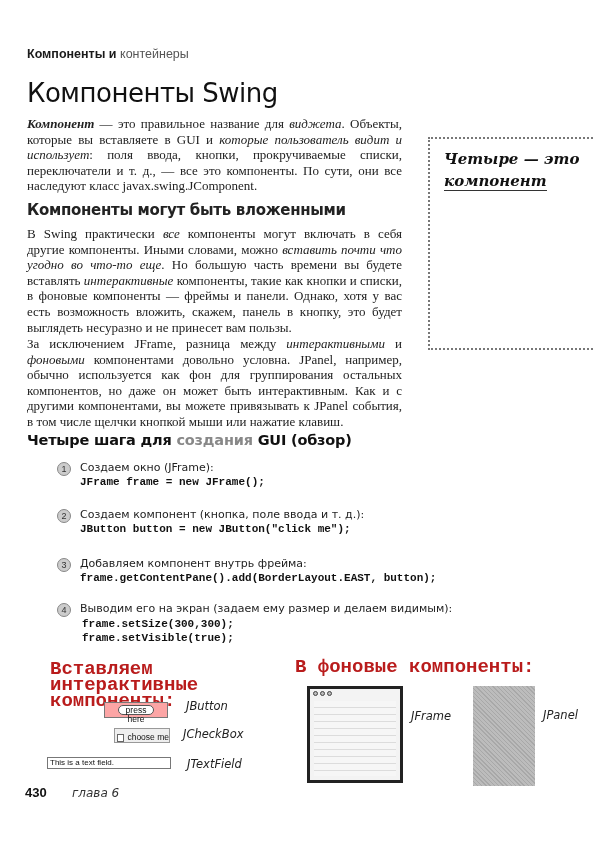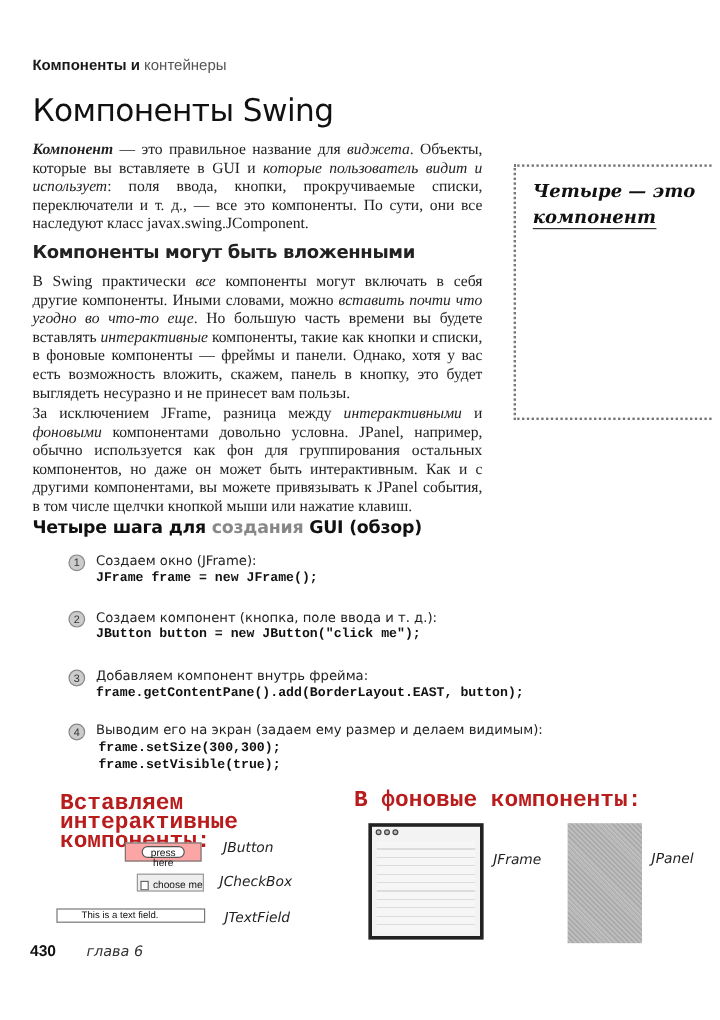--- a/index.html
+++ b/index.html
@@ -35,21 +35,21 @@
 
   .hand-label { position: absolute; font-family: "DejaVu Sans", sans-serif; font-size: 11.5px; color: #222; font-style: italic; }
 
   .mock-btn { position: absolute; left: 104px; top: 702px; width: 64px; height: 16px; background: #fca5a5; border: 1px solid #777; padding: 2px 13px; }
   .mock-btn span { display: block; height: 100%; background: #fff; border: 1px solid #555; border-radius: 8px; font-family: "Liberation Sans", sans-serif; font-size: 8.5px; line-height: 9px; text-align: center; color: #111; }
 
   .mock-check { position: absolute; left: 114px; top: 728px; width: 56px; height: 15px; border: 1px solid #999; background: #eee; display: flex; align-items: flex-end; padding-left: 2px; gap: 3px; }
   .mock-check .box { width: 8px; height: 8px; border: 1px solid #666; background: #fff; }
   .mock-check .lbl { font-family: "Liberation Sans", sans-serif; font-size: 8.5px; color: #111; white-space: nowrap; }
 
-  .mock-text { position: absolute; left: 47px; top: 757px; width: 124px; height: 12px; border: 1px solid #777; background: #fff; font-family: "Liberation Sans", sans-serif; font-size: 8px; line-height: 10px; padding-left: 20px; color: #111; }
+  .mock-text { position: absolute; left: 47px; top: 757px; width: 124px; height: 12px; border: 1px solid #777; background: #fff; font-family: "Liberation Sans", sans-serif; font-size: 8px; line-height: 10px; padding-left: 2px; color: #111; }
 
   .mock-frame { position: absolute; left: 307px; top: 686px; width: 96px; height: 97px; border: 3px solid #222; background: #f3f3f3; }
   .mock-frame .dots { position: absolute; left: 3px; top: 2px; display: flex; gap: 2px; }
   .mock-frame .dots i { width: 5px; height: 5px; border-radius: 50%; border: 1px solid #444; background: #bbb; display: block; }
   .mock-frame .lines { position: absolute; left: 4px; right: 4px; top: 12px; bottom: 4px; background: repeating-linear-gradient(to bottom, #f6f6f6 0px, #f6f6f6 6px, #dcdcdc 6px, #dcdcdc 7px); }
 
   .mock-panel { position: absolute; left: 473px; top: 686px; width: 62px; height: 100px; background: repeating-linear-gradient(45deg, #a8a8a8 0px, #a8a8a8 1px, #bcbcbc 1px, #bcbcbc 3px); }
 
   .folio { position: absolute; left: 25px; top: 785px; font-family: "Liberation Sans", sans-serif; font-weight: bold; font-size: 13px; color: #111; }
   .chapter { position: absolute; left: 72px; top: 786px; font-family: "DejaVu Sans", sans-serif; font-style: italic; font-size: 12px; color: #333; }

